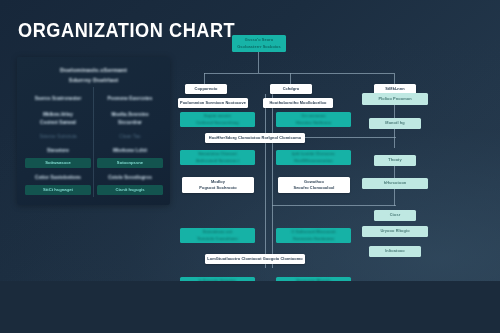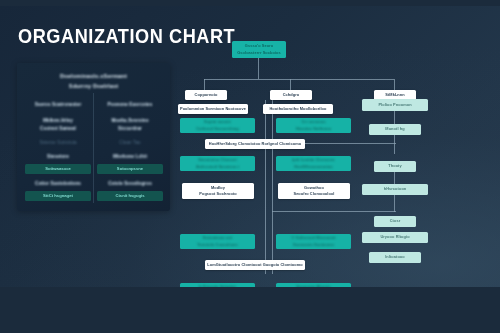--- a/index.html
+++ b/index.html
@@ -14,21 +14,20 @@
     background: #1b2b3c;
   }
   #stage {
     position: relative;
     width: 500px;
     height: 281px;
     background:
       radial-gradient(ellipse 150% 110% at 88% 92%, rgba(54,80,101,0.55) 0%, rgba(38,57,75,0.22) 42%, rgba(27,43,60,0) 72%),
       linear-gradient(138deg, #17273a 0%, #1b2d40 38%, #22364a 72%, #273c50 100%);
     overflow: hidden;
-    margin-top: 6px;
   }
   
   #title {
     position: absolute;
     left: 18px;
     top: 19px;
     font-size: 19.5px;
     font-weight: bold;
     letter-spacing: 0.6px;
     color: #ffffff;

